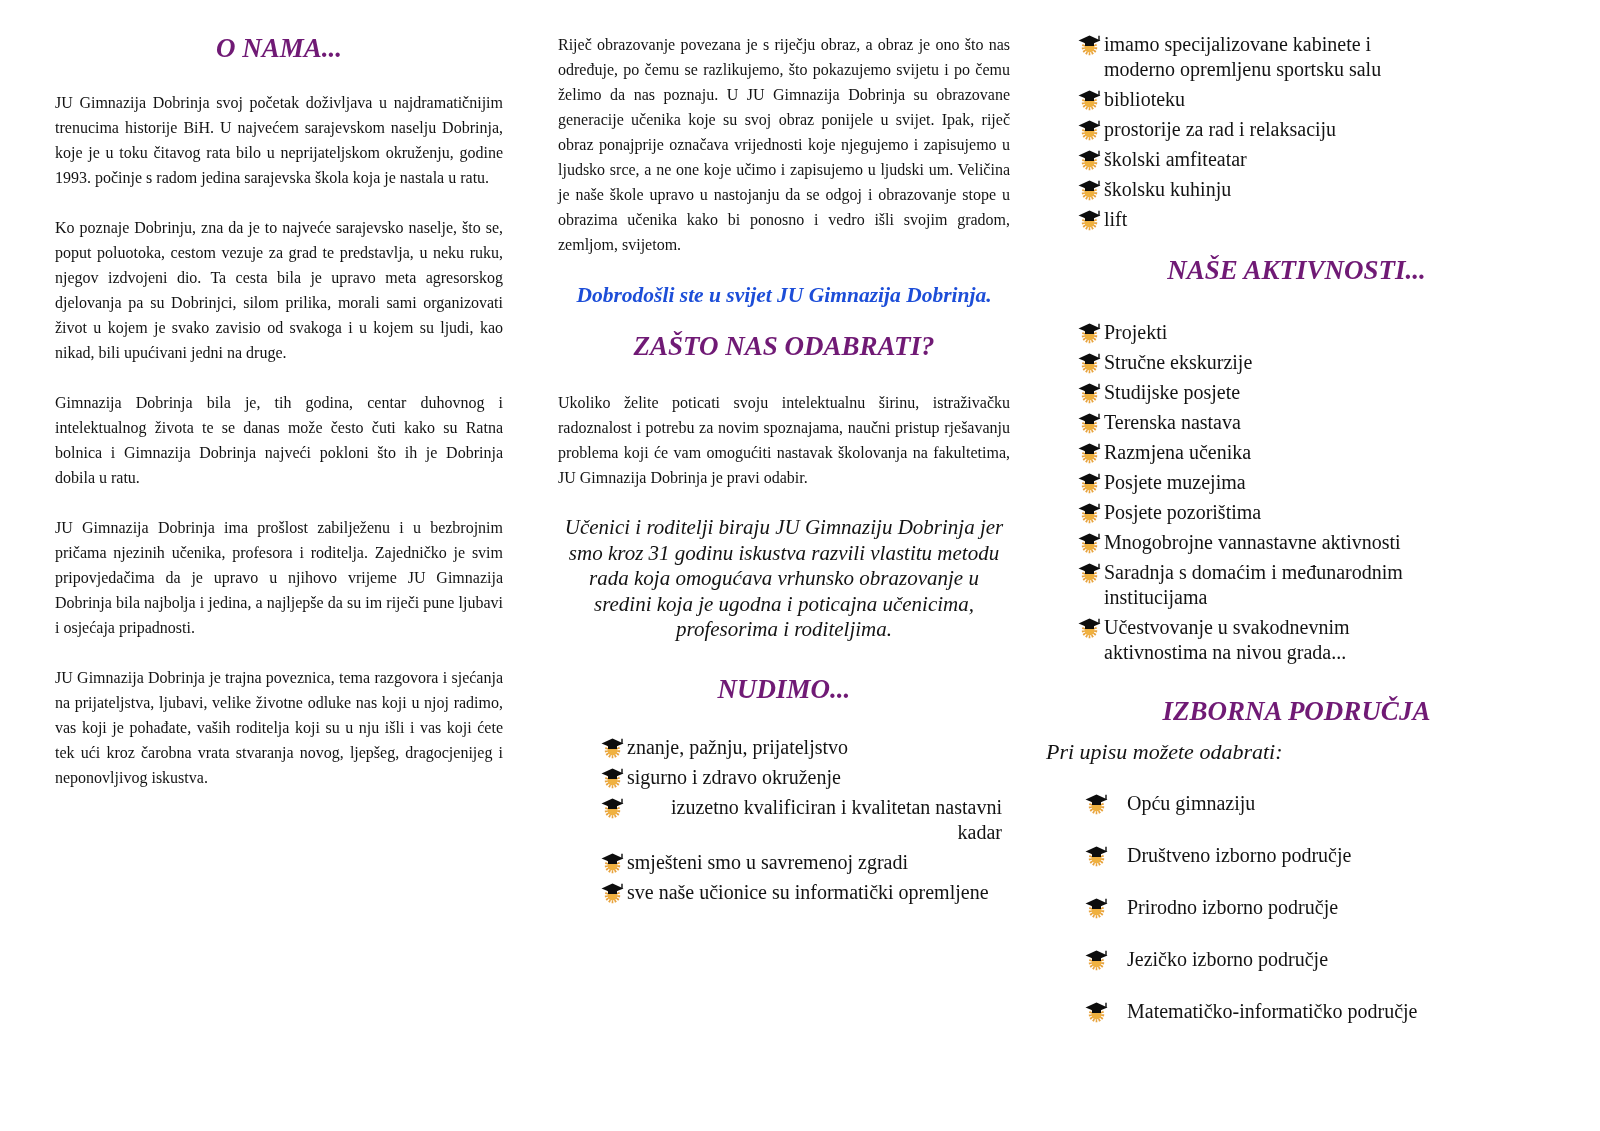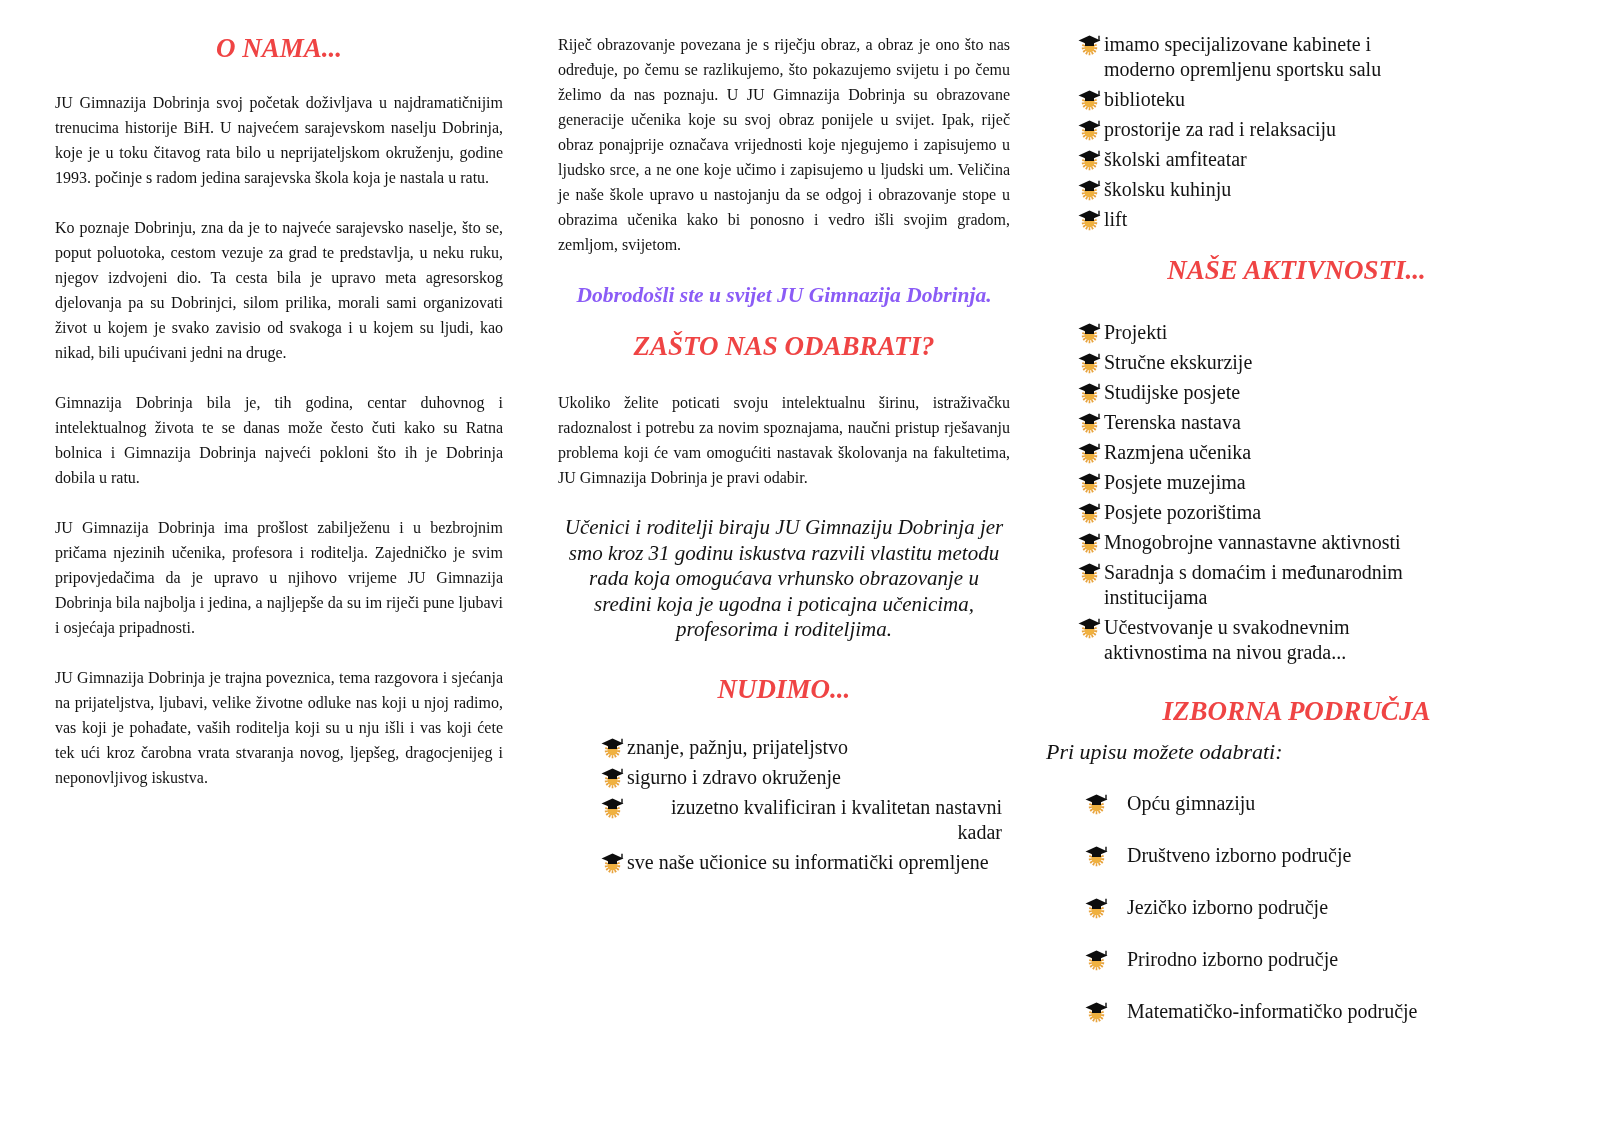--- a/index.html
+++ b/index.html
@@ -8,32 +8,32 @@
     font-family:"Liberation Serif","DejaVu Serif",serif;
     color:#131313;
     -webkit-font-smoothing:antialiased;
   }
   .col{position:absolute;top:0;}
   .col1{left:55px;width:448px;}
   .col2{left:558px;width:452px;}
   .col3{left:1044px;width:505px;}
 
   .heading{
-    font-weight:bold;font-style:italic;color:#ef4444;
+    font-weight:bold;font-style:italic;color:#701a75;
     text-align:center;font-size:27px;line-height:32px;
     margin:0;
   }
   .col1 .heading{margin-top:32px;margin-bottom:26px;}
 
   p.body{
     font-size:16px;line-height:25px;text-align:justify;
     margin:0 0 25px 0;
   }
   .welcome{
-    color:#8b5cf6;font-weight:bold;font-style:italic;
+    color:#1d4ed8;font-weight:bold;font-style:italic;
     font-size:21.5px;text-align:center;line-height:26px;
     margin:10px 0 22px 0;
   }
   .bold-para{
     font-weight:normal;font-style:italic;font-size:21px;line-height:25.5px;
     text-align:center;margin:18px 0 0 0;
   }
   .why-heading{margin:14px 0 28px 0;}
   .offer-heading{margin:30px 0 26px 0;}
   .activities-heading{margin:22px 0 34px 0;}
@@ -124,20 +124,30 @@
         <svg class="cap" viewBox="0 0 27 24" xmlns="http://www.w3.org/2000/svg">
           <circle cx="12.5" cy="14.5" r="5" fill="#F0B13F"></circle>
           <circle cx="12.5" cy="14.5" r="6.2" fill="none" stroke="#E8A33D" stroke-width="3" stroke-dasharray="1.6 1.3"></circle>
           <polygon points="1.5,7.5 12.5,2.5 23.5,7.5 12.5,12" fill="#0d0d0d"></polygon>
           <rect x="8" y="9" width="9" height="4" fill="#0d0d0d"></rect>
           <line x1="22" y1="7.5" x2="22" y2="2.8" stroke="#0d0d0d" stroke-width="1.4"></line>
         </svg>
         <span class="txt">izuzetno kvalificiran i kvalitetan nastavni kadar</span>
       </li>
 
+      <li>
+        <svg class="cap" viewBox="0 0 27 24" xmlns="http://www.w3.org/2000/svg">
+          <circle cx="12.5" cy="14.5" r="5" fill="#F0B13F"></circle>
+          <circle cx="12.5" cy="14.5" r="6.2" fill="none" stroke="#E8A33D" stroke-width="3" stroke-dasharray="1.6 1.3"></circle>
+          <polygon points="1.5,7.5 12.5,2.5 23.5,7.5 12.5,12" fill="#0d0d0d"></polygon>
+          <rect x="8" y="9" width="9" height="4" fill="#0d0d0d"></rect>
+          <line x1="22" y1="7.5" x2="22" y2="2.8" stroke="#0d0d0d" stroke-width="1.4"></line>
+        </svg>
+        <span class="txt">smješteni smo u savremenoj zgradi</span>
+      </li>
 
       <li>
         <svg class="cap" viewBox="0 0 27 24" xmlns="http://www.w3.org/2000/svg">
           <circle cx="12.5" cy="14.5" r="5" fill="#F0B13F"></circle>
           <circle cx="12.5" cy="14.5" r="6.2" fill="none" stroke="#E8A33D" stroke-width="3" stroke-dasharray="1.6 1.3"></circle>
           <polygon points="1.5,7.5 12.5,2.5 23.5,7.5 12.5,12" fill="#0d0d0d"></polygon>
           <rect x="8" y="9" width="9" height="4" fill="#0d0d0d"></rect>
           <line x1="22" y1="7.5" x2="22" y2="2.8" stroke="#0d0d0d" stroke-width="1.4"></line>
         </svg>
         <span class="txt">sve naše učionice su informatički opremljene</span>
@@ -356,32 +366,32 @@
       </li>
 
       <li>
         <svg class="cap" viewBox="0 0 27 24" xmlns="http://www.w3.org/2000/svg">
           <circle cx="12.5" cy="14.5" r="5" fill="#F0B13F"></circle>
           <circle cx="12.5" cy="14.5" r="6.2" fill="none" stroke="#E8A33D" stroke-width="3" stroke-dasharray="1.6 1.3"></circle>
           <polygon points="1.5,7.5 12.5,2.5 23.5,7.5 12.5,12" fill="#0d0d0d"></polygon>
           <rect x="8" y="9" width="9" height="4" fill="#0d0d0d"></rect>
           <line x1="22" y1="7.5" x2="22" y2="2.8" stroke="#0d0d0d" stroke-width="1.4"></line>
         </svg>
+        <span class="txt">Prirodno izborno područje</span>
+      </li>
+
+      <li>
+        <svg class="cap" viewBox="0 0 27 24" xmlns="http://www.w3.org/2000/svg">
+          <circle cx="12.5" cy="14.5" r="5" fill="#F0B13F"></circle>
+          <circle cx="12.5" cy="14.5" r="6.2" fill="none" stroke="#E8A33D" stroke-width="3" stroke-dasharray="1.6 1.3"></circle>
+          <polygon points="1.5,7.5 12.5,2.5 23.5,7.5 12.5,12" fill="#0d0d0d"></polygon>
+          <rect x="8" y="9" width="9" height="4" fill="#0d0d0d"></rect>
+          <line x1="22" y1="7.5" x2="22" y2="2.8" stroke="#0d0d0d" stroke-width="1.4"></line>
+        </svg>
         <span class="txt">Jezičko izborno područje</span>
-      </li>
-
-      <li>
-        <svg class="cap" viewBox="0 0 27 24" xmlns="http://www.w3.org/2000/svg">
-          <circle cx="12.5" cy="14.5" r="5" fill="#F0B13F"></circle>
-          <circle cx="12.5" cy="14.5" r="6.2" fill="none" stroke="#E8A33D" stroke-width="3" stroke-dasharray="1.6 1.3"></circle>
-          <polygon points="1.5,7.5 12.5,2.5 23.5,7.5 12.5,12" fill="#0d0d0d"></polygon>
-          <rect x="8" y="9" width="9" height="4" fill="#0d0d0d"></rect>
-          <line x1="22" y1="7.5" x2="22" y2="2.8" stroke="#0d0d0d" stroke-width="1.4"></line>
-        </svg>
-        <span class="txt">Prirodno izborno područje</span>
       </li>
 
       <li>
         <svg class="cap" viewBox="0 0 27 24" xmlns="http://www.w3.org/2000/svg">
           <circle cx="12.5" cy="14.5" r="5" fill="#F0B13F"></circle>
           <circle cx="12.5" cy="14.5" r="6.2" fill="none" stroke="#E8A33D" stroke-width="3" stroke-dasharray="1.6 1.3"></circle>
           <polygon points="1.5,7.5 12.5,2.5 23.5,7.5 12.5,12" fill="#0d0d0d"></polygon>
           <rect x="8" y="9" width="9" height="4" fill="#0d0d0d"></rect>
           <line x1="22" y1="7.5" x2="22" y2="2.8" stroke="#0d0d0d" stroke-width="1.4"></line>
         </svg>

